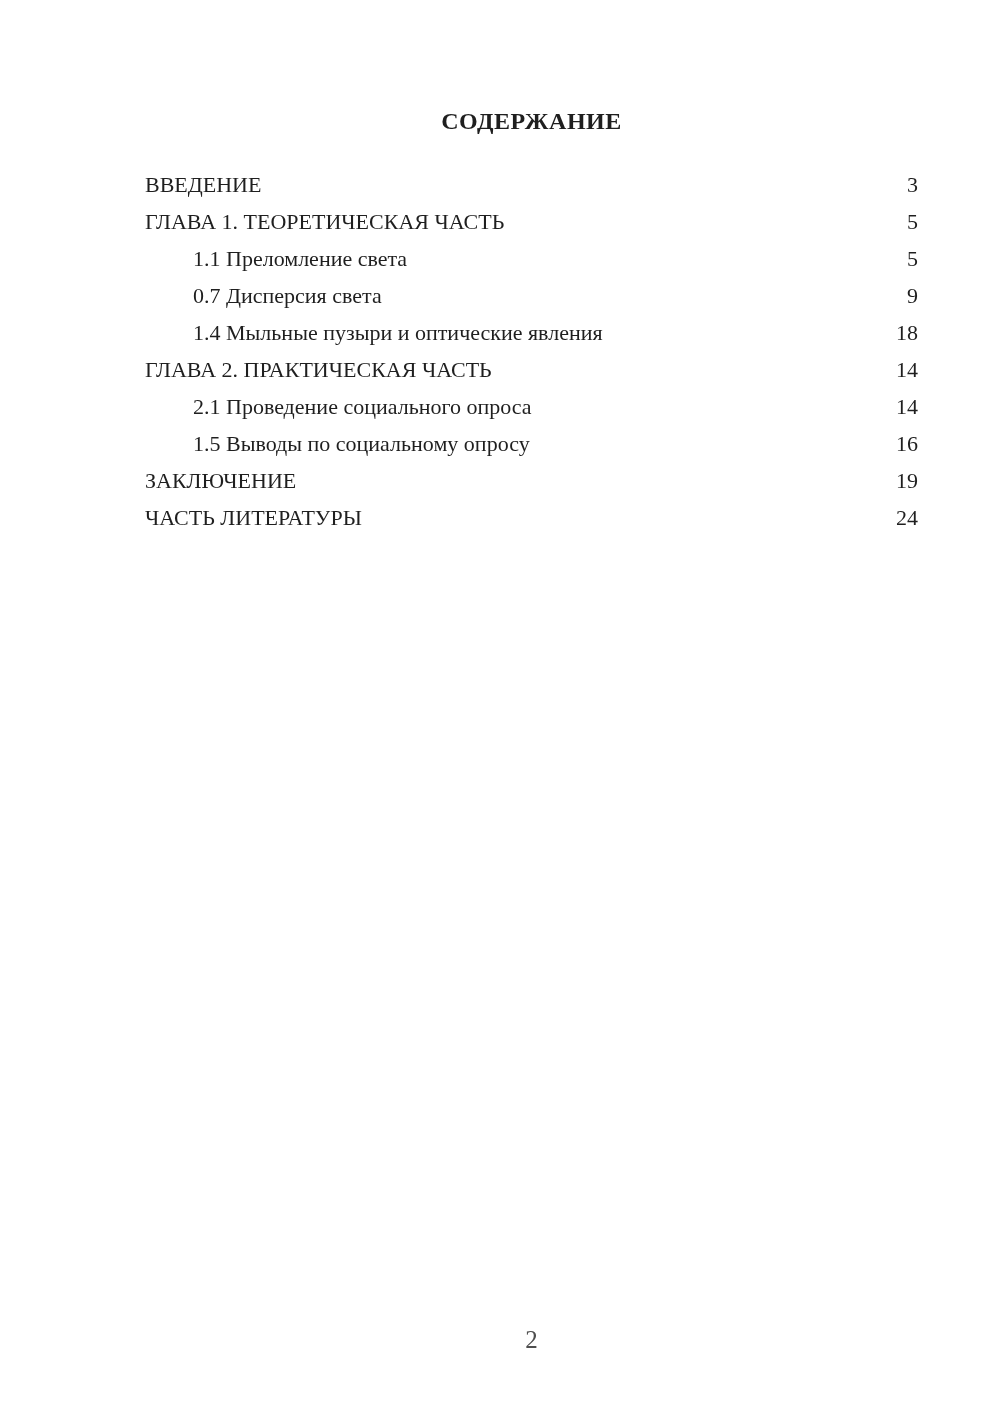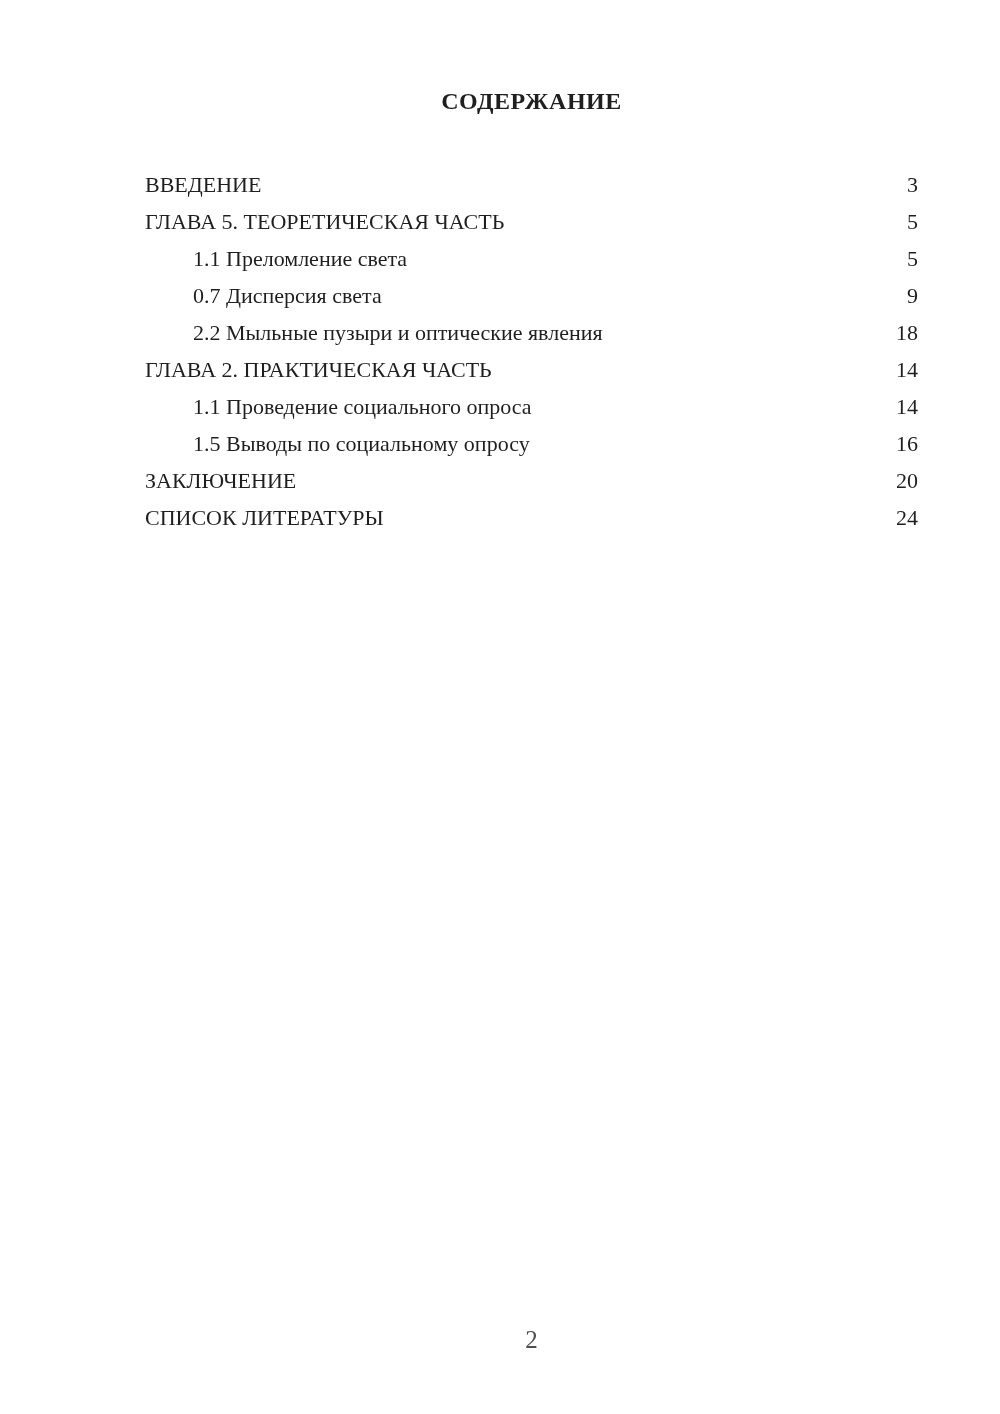--- a/index.html
+++ b/index.html
@@ -11,21 +11,21 @@
     position: relative;
     width: 1000px;
     height: 1414px;
     background: #ffffff;
     font-family: "Liberation Serif", "DejaVu Serif", serif;
     color: #1f1f1f;
     overflow: hidden;
   }
   .doc-title {
     position: absolute;
-    top: 88px;
+    top: 108px;
     left: 145px;
     width: 773px;
     text-align: center;
     font-size: 24px;
     font-weight: bold;
     letter-spacing: 0.5px;
     line-height: 1.1;
   }
   .toc {
     position: absolute;
@@ -70,62 +70,62 @@
   <div class="doc-title">СОДЕРЖАНИЕ</div>
 
   <div class="toc">
 
     <div class="toc-row">
       <span class="toc-label">ВВЕДЕНИЕ</span>
       <span class="toc-page">3</span>
     </div>
 
     <div class="toc-row">
-      <span class="toc-label">ГЛАВА 5. ТЕОРЕТИЧЕСКАЯ ЧАСТЬ</span>
+      <span class="toc-label">ГЛАВА 1. ТЕОРЕТИЧЕСКАЯ ЧАСТЬ</span>
       <span class="toc-page">5</span>
     </div>
 
     <div class="toc-row sub">
       <span class="toc-label">1.1 Преломление света</span>
       <span class="toc-page">5</span>
     </div>
 
 
     <div class="toc-row sub">
       <span class="toc-label">0.7 Дисперсия света</span>
       <span class="toc-page">9</span>
     </div>
 
     <div class="toc-row sub">
-      <span class="toc-label">2.2 Мыльные пузыри и оптические явления</span>
+      <span class="toc-label">1.4 Мыльные пузыри и оптические явления</span>
       <span class="toc-page">18</span>
     </div>
 
     <div class="toc-row">
       <span class="toc-label">ГЛАВА 2. ПРАКТИЧЕСКАЯ ЧАСТЬ</span>
       <span class="toc-page">14</span>
     </div>
 
     <div class="toc-row sub">
-      <span class="toc-label">1.1 Проведение социального опроса</span>
+      <span class="toc-label">2.1 Проведение социального опроса</span>
       <span class="toc-page">14</span>
     </div>
 
     <div class="toc-row sub">
       <span class="toc-label">1.5 Выводы по социальному опросу</span>
       <span class="toc-page">16</span>
     </div>
 
     <div class="toc-row">
       <span class="toc-label">ЗАКЛЮЧЕНИЕ</span>
-      <span class="toc-page">20</span>
+      <span class="toc-page">19</span>
     </div>
 
     <div class="toc-row">
-      <span class="toc-label">СПИСОК ЛИТЕРАТУРЫ</span>
+      <span class="toc-label">ЧАСТЬ ЛИТЕРАТУРЫ</span>
       <span class="toc-page">24</span>
     </div>
 
   </div>
 
   <div class="footer">2</div>
 
 </div>
 
 </body></html>

